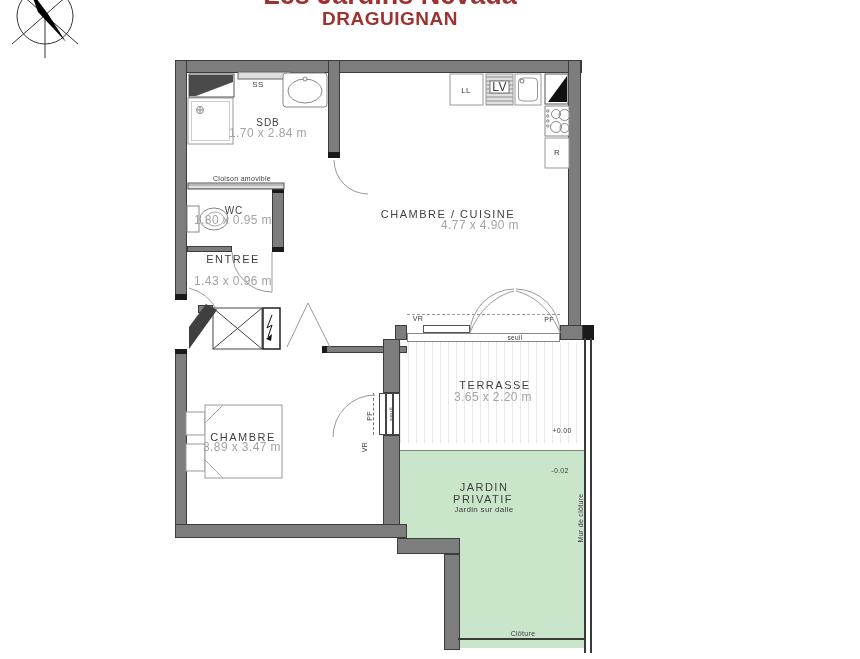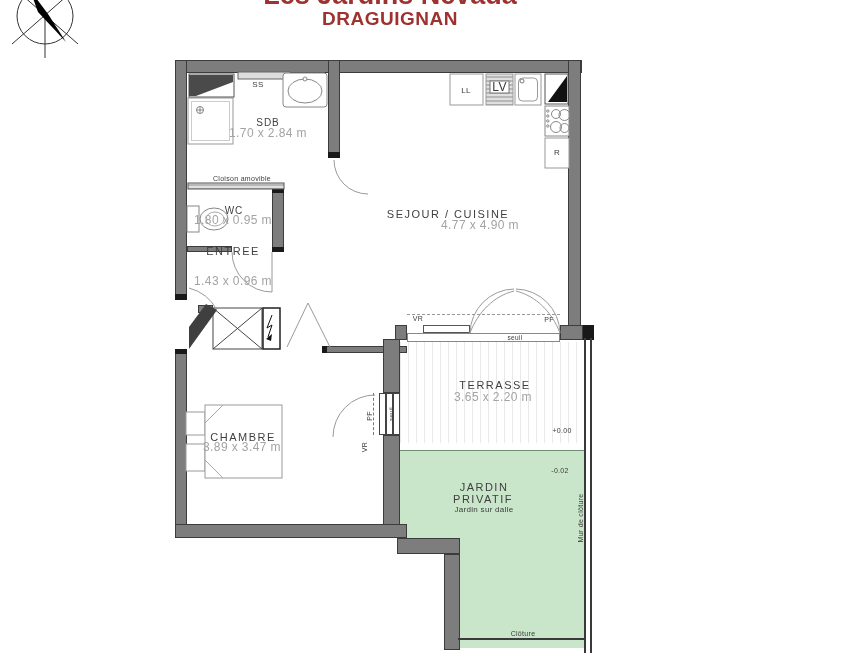--- a/index.html
+++ b/index.html
@@ -193,23 +193,23 @@
       <path d="M560 333 A45 45 0 0 0 516 289"></path>
       <path d="M470 333 C478 312 494 296 514 291"></path>
       <path d="M560 333 C552 312 536 296 516 291"></path>
     </g>
   </svg>
 
   <div class="lbl" style="left:268px;top:122px">SDB</div>
   <div class="dims" style="left:268px;top:133px">1.70 x 2.84 m</div>
   <div class="lbl" style="left:234px;top:210px">WC</div>
   <div class="dims" style="left:233px;top:220px">1.80 x 0.95 m</div>
-  <div class="lbl big" style="left:233px;top:251px">ENTREE</div>
+  <div class="lbl big" style="left:233px;top:259px">ENTREE</div>
   <div class="dims" style="left:233px;top:281px">1.43 x 0.96 m</div>
-  <div class="lbl big" style="left:448px;top:214px">SEJOUR / CUISINE</div>
+  <div class="lbl big" style="left:448px;top:214px">CHAMBRE / CUISINE</div>
   <div class="dims" style="left:480px;top:225px">4.77 x 4.90 m</div>
   <div class="lbl big" style="left:243px;top:437px">CHAMBRE</div>
   <div class="dims" style="left:242px;top:447px">3.89 x 3.47 m</div>
   <div class="lbl big" style="left:495px;top:385px">TERRASSE</div>
   <div class="dims" style="left:493px;top:397px">3.65 x 2.20 m</div>
   <div class="lbl big" style="left:484px;top:487px">JARDIN</div>
   <div class="lbl big" style="left:483px;top:499px">PRIVATIF</div>
   <div class="tag" style="left:484px;top:509px;font-size:8px">Jardin sur dalle</div>
 
   <div class="tag" style="left:258px;top:84px;font-size:8px">SS</div>

